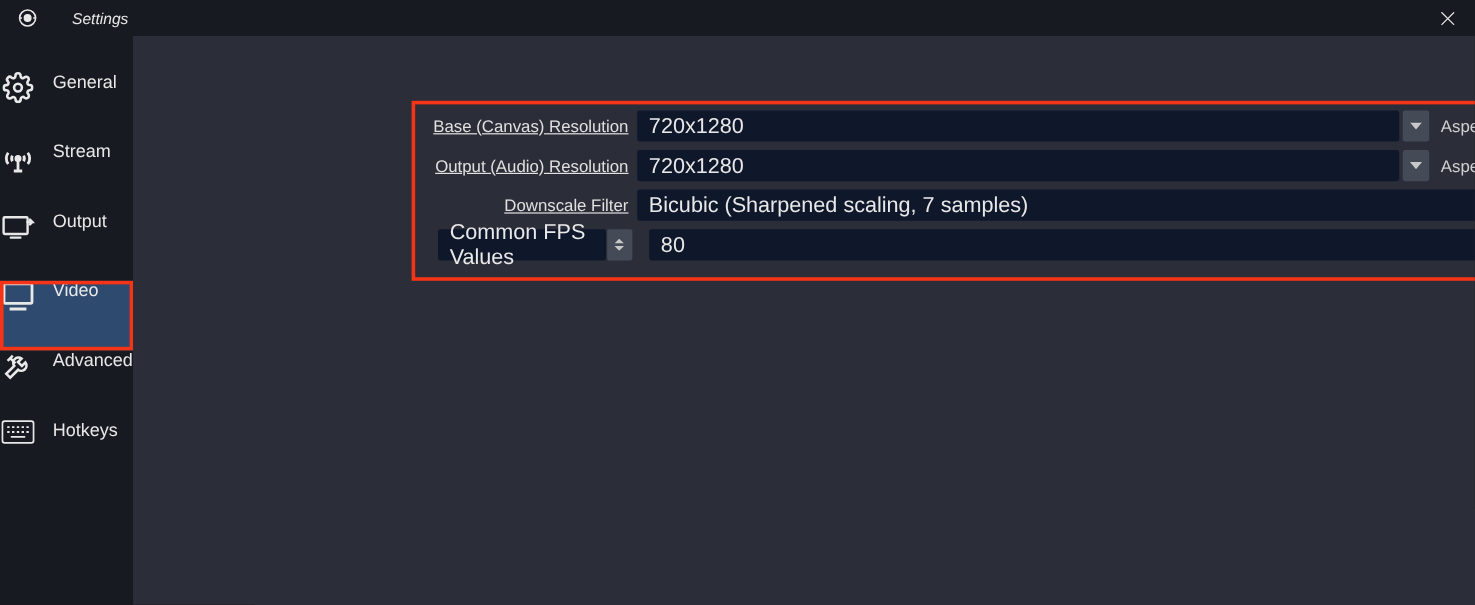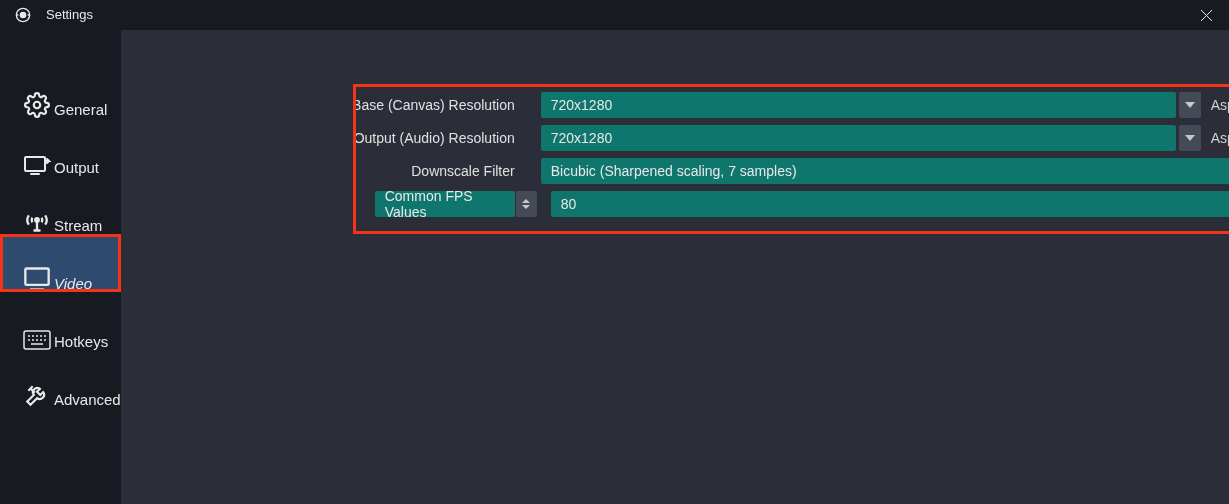--- a/index.html
+++ b/index.html
@@ -1,34 +1,34 @@
 <!DOCTYPE html>
 <html><head>
 <meta charset="utf-8">
 <style>
   * { box-sizing: border-box; margin: 0; padding: 0; }
   html, body { width: 1229px; height: 504px; background: #000; font-family: "Segoe UI", Arial, sans-serif; color: #d8d8d8; font-size: 14px; overflow: hidden; }
   .window { width: 1229px; height: 504px; background: #2b2e38; display: flex; flex-direction: column; }
   .titlebar { height: 30px; background: #181a21; display: flex; align-items: center; justify-content: space-between; padding: 0 0 0 8px; }
-  .titlebar-left { display: flex; align-items: flex-start; gap: 8px; }
+  .titlebar-left { display: flex; align-items: center; gap: 22px; font-style: italic; }
   .titlebar-title { color: #e8e8e8; font-size: 13px; }
   .close-btn { width: 46px; height: 30px; display: flex; align-items: center; justify-content: center; cursor: pointer; }
   .body { flex: 1; display: flex; }
   .sidebar { width: 186px; background: #181a21; padding-top: 30px; }
-  .sidebar-item { height: 58px; display: flex; align-items: flex-end; gap: 2px; padding-left: 22px; cursor: pointer; color: #e8e8e8; font-size: 15px; }
+  .sidebar-item { height: 58px; display: flex; align-items: flex-start; gap: 14px; cursor: pointer; color: #e8e8e8; font-size: 15px; }
   .sidebar-item.active { background: #2f4a6f; }
-  .sidebar-item.active-border { outline: 3px solid #f33417; outline-offset: -3px; font-style: italic; }
+  .sidebar-item.active-border { outline: 3px solid #f33417; outline-offset: -3px; }
   .icon-wrap { width: 30px; display: flex; align-items: center; justify-content: center; }
   .main { flex: 1; background: #2b2e38; padding: 0; position: relative; }
   .highlight-box { position: absolute; left: 232px; top: 54px; width: 985px; height: 150px; border: 3px solid #f33417; pointer-events: none; }
   .form { padding: 62px 20px 0 20px; }
   .row { display: flex; align-items: center; height: 26px; margin-bottom: 7px; }
   .label { text-align: right; color: #e0e0e0; font-size: 14px; flex-shrink: 0; }
-  .label1 { width: 400px; padding-right: 26px; }
-  .select { background: #0f766e; border: none; color: #e8e8e8; height: 26px; padding: 0 10px; font-size: 14px; display: flex; align-items: center; border-radius: 2px; }
+  .label1 { width: 400px; padding-right: 7px; text-decoration: underline; }
+  .select { background: #0f172a; border: none; color: #e8e8e8; height: 26px; padding: 0 10px; font-size: 18px; display: flex; align-items: center; border-radius: 2px; }
   .dd-btn { width: 22px; height: 26px; background: #444a56; display: flex; align-items: center; justify-content: center; margin-left: 3px; border-radius: 2px; cursor: pointer; }
   .spin-btn { width: 22px; height: 26px; background: #444a56; display: flex; flex-direction: column; align-items: center; justify-content: center; margin-left: 3px; border-radius: 2px; cursor: pointer; gap: 2px; }
   .aspect { color: #d0d0d0; font-size: 14px; margin-left: 10px; white-space: nowrap; }
   svg { display: block; }
 </style>
 </head>
 <body>
 
 <div class="window">
 
@@ -58,68 +58,68 @@
           <svg width="26" height="26" viewBox="0 0 24 24" fill="none" stroke="#e8e8e8" stroke-width="2">
             <circle cx="12" cy="12" r="3"></circle>
             <path d="M19.4 15a1.65 1.65 0 0 0 .33 1.82l.06.06a2 2 0 1 1-2.83 2.83l-.06-.06a1.65 1.65 0 0 0-1.82-.33 1.65 1.65 0 0 0-1 1.51V21a2 2 0 1 1-4 0v-.09A1.65 1.65 0 0 0 9 19.4a1.65 1.65 0 0 0-1.82.33l-.06.06a2 2 0 1 1-2.83-2.83l.06-.06a1.65 1.65 0 0 0 .33-1.82 1.65 1.65 0 0 0-1.51-1H3a2 2 0 1 1 0-4h.09A1.65 1.65 0 0 0 4.6 9a1.65 1.65 0 0 0-.33-1.82l-.06-.06a2 2 0 1 1 2.83-2.83l.06.06a1.65 1.65 0 0 0 1.82.33H9a1.65 1.65 0 0 0 1-1.51V3a2 2 0 1 1 4 0v.09a1.65 1.65 0 0 0 1 1.51 1.65 1.65 0 0 0 1.82-.33l.06-.06a2 2 0 1 1 2.83 2.83l-.06.06a1.65 1.65 0 0 0-.33 1.82V9c.26.604.852 1 1.51 1H21a2 2 0 1 1 0 4h-.09a1.65 1.65 0 0 0-1.51 1z"></path>
           </svg>
         </span>
         <span>General</span>
       </div>
 
       <div class="sidebar-item">
         <span class="icon-wrap">
-          <svg width="28" height="24" viewBox="0 0 28 24" fill="none" stroke="#e8e8e8" stroke-width="2">
-            <rect x="2" y="5" width="20" height="14" rx="1"></rect>
-            <path d="M8 22h8M22 9h4l-2-2M26 9l-2 2" stroke-linecap="round"></path>
-          </svg>
-        </span>
-        <span>Output</span>
-      </div>
-
-      <div class="sidebar-item">
-        <span class="icon-wrap">
           <svg width="28" height="28" viewBox="0 0 24 24" fill="none" stroke="#e8e8e8" stroke-width="2">
             <path d="M5 8a7 7 0 0 0 0 8M19 8a7 7 0 0 1 0 8M8 10a4 4 0 0 0 0 4M16 10a4 4 0 0 1 0 4"></path>
             <circle cx="12" cy="12" r="1.5" fill="#e8e8e8"></circle>
             <path d="M12 13v8M9 21h6"></path>
           </svg>
         </span>
         <span>Stream</span>
+      </div>
+
+      <div class="sidebar-item">
+        <span class="icon-wrap">
+          <svg width="28" height="24" viewBox="0 0 28 24" fill="none" stroke="#e8e8e8" stroke-width="2">
+            <rect x="2" y="5" width="20" height="14" rx="1"></rect>
+            <path d="M8 22h8M22 9h4l-2-2M26 9l-2 2" stroke-linecap="round"></path>
+          </svg>
+        </span>
+        <span>Output</span>
       </div>
 
 
       <div class="sidebar-item active active-border">
         <span class="icon-wrap">
           <svg width="28" height="26" viewBox="0 0 24 22" fill="none" stroke="#e8e8e8" stroke-width="2">
             <rect x="2" y="2" width="20" height="14" rx="1"></rect>
             <path d="M6 20h12"></path>
           </svg>
         </span>
         <span>Video</span>
       </div>
 
       <div class="sidebar-item">
         <span class="icon-wrap">
+          <svg width="26" height="26" viewBox="0 0 24 24" fill="none" stroke="#e8e8e8" stroke-width="2">
+            <path d="M14.7 6.3a4 4 0 0 0-5.6 5.6L3 18l3 3 6.1-6.1a4 4 0 0 0 5.6-5.6L15 12l-3-3 2.7-2.7z"></path>
+            <path d="M6 6l4 4M4 8l4-4"></path>
+          </svg>
+        </span>
+        <span>Advanced</span>
+      </div>
+
+      <div class="sidebar-item">
+        <span class="icon-wrap">
           <svg width="28" height="20" viewBox="0 0 28 20" fill="none" stroke="#e8e8e8" stroke-width="1.5">
             <rect x="1" y="1" width="26" height="18" rx="2"></rect>
             <path d="M5 6h2M9 6h2M13 6h2M17 6h2M21 6h2M5 10h2M9 10h2M13 10h2M17 10h2M21 10h2M8 14h12"></path>
           </svg>
         </span>
         <span>Hotkeys</span>
-      </div>
-
-      <div class="sidebar-item">
-        <span class="icon-wrap">
-          <svg width="26" height="26" viewBox="0 0 24 24" fill="none" stroke="#e8e8e8" stroke-width="2">
-            <path d="M14.7 6.3a4 4 0 0 0-5.6 5.6L3 18l3 3 6.1-6.1a4 4 0 0 0 5.6-5.6L15 12l-3-3 2.7-2.7z"></path>
-            <path d="M6 6l4 4M4 8l4-4"></path>
-          </svg>
-        </span>
-        <span>Advanced</span>
       </div>
 
     </div>
 
     <div class="main">
       <div class="highlight-box"></div>
       <div class="form">
 
         <div class="row">
           <div class="label label1">Base (Canvas) Resolution</div>

